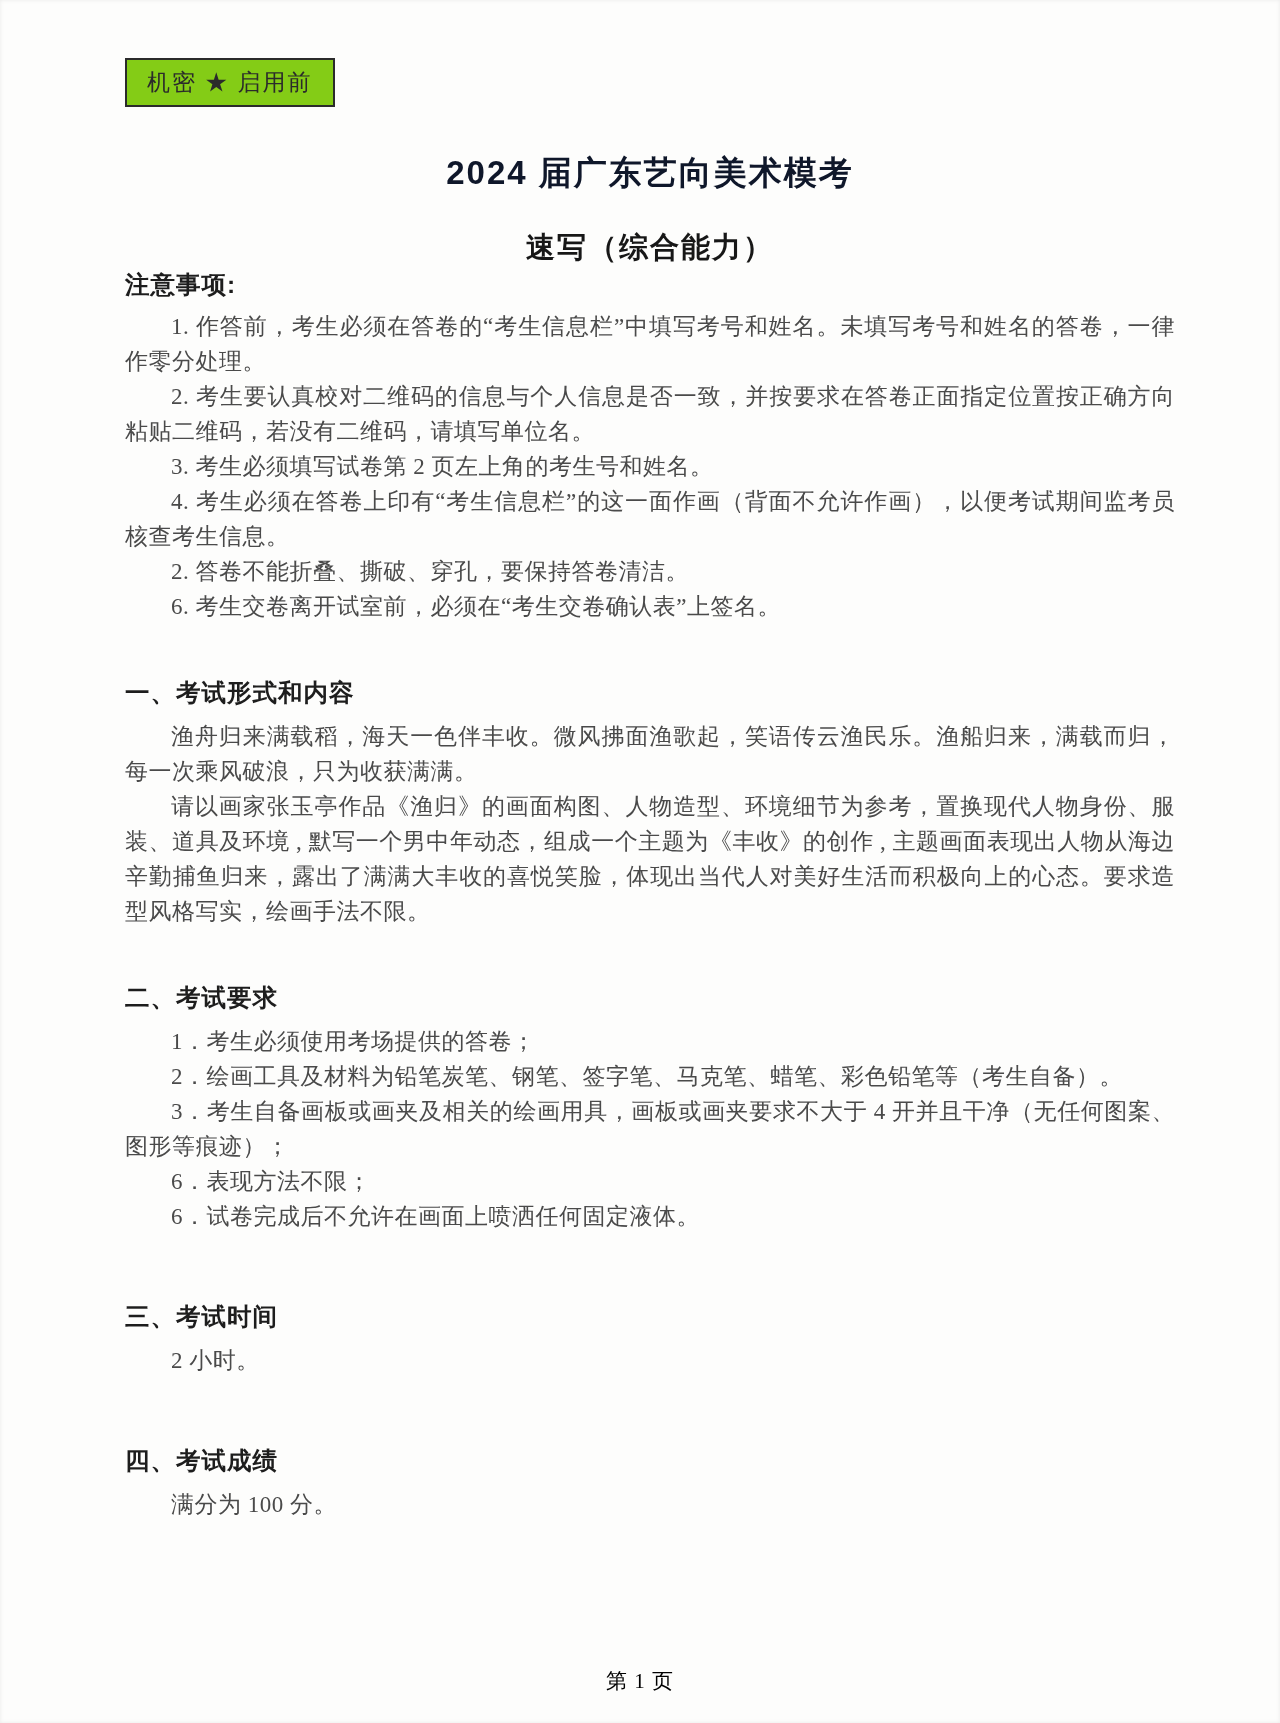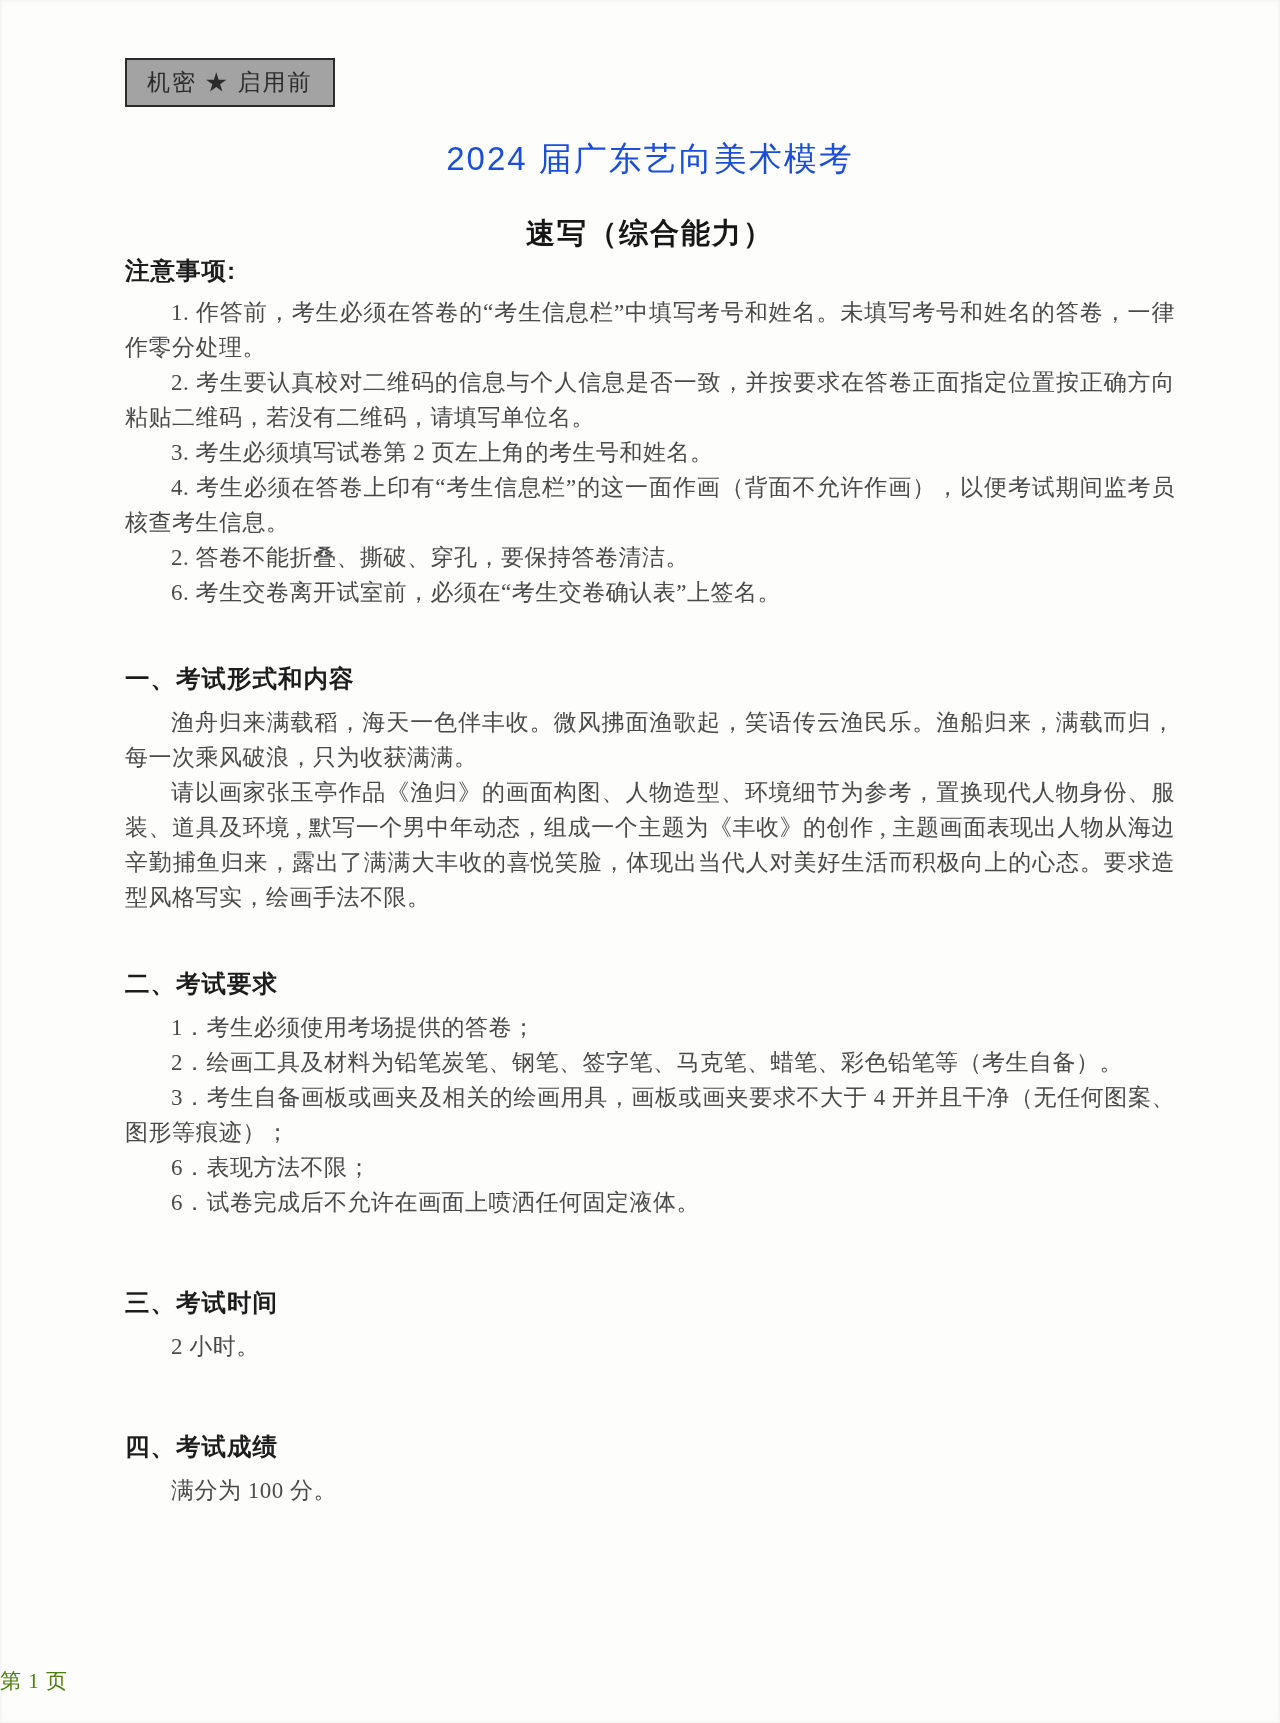--- a/index.html
+++ b/index.html
@@ -18,29 +18,29 @@
     color: #4a4a4a;
     box-shadow: inset 0 0 4px rgba(0,0,0,0.08);
   }
   .secret-box {
     display: inline-block;
     border: 2px solid #2b2b2b;
     padding: 7px 20px;
     font-size: 23px;
     color: #2b2b2b;
     letter-spacing: 2px;
-    background: #a3a3a3;
+    background: #84cc16;
   }
   .doc-title {
     text-align: center;
     font-family: "Liberation Sans", sans-serif;
-    font-weight: normal;
+    font-weight: bold;
     font-size: 33px;
-    color: #1d4ed8;
-    margin-top: 30px;
+    color: #0f172a;
+    margin-top: 44px;
     letter-spacing: 2px;
   }
   .doc-subtitle {
     text-align: center;
     font-family: Liberation Serif, serif;
     font-weight: bold;
     font-size: 29px;
     color: #171717;
     margin-top: 32px;
     letter-spacing: 2px;
@@ -63,22 +63,23 @@
     letter-spacing: 0.5px;
   }
   .section { margin-top: 52px; }
   .section .sec-heading { margin-bottom: 10px; font-family: Liberation Mono, monospace; }
   .section-three, .section-four { margin-top: 66px; }
   .page-footer {
     position: absolute;
     left: 0;
     bottom: 28px;
     width: 100%;
+    text-align: center;
     font-size: 21px;
-    color: #4d7c0f;
+    color: #000000;
     letter-spacing: 1px;
   }
 </style>
 </head>
 <body>
 
 <div class="page">
 
   <div class="secret-box">
     <span>机密 ★ 启用前</span>

